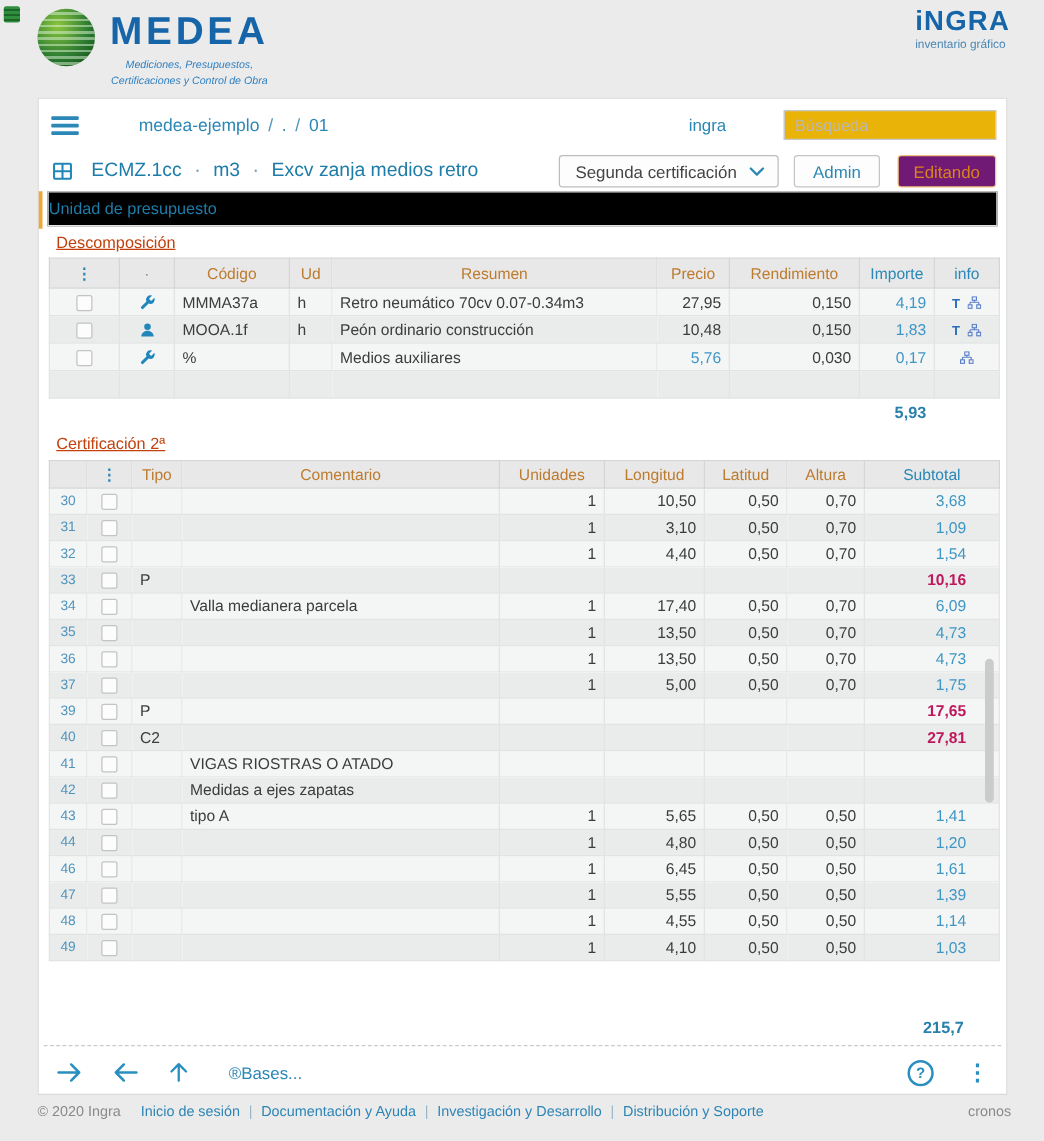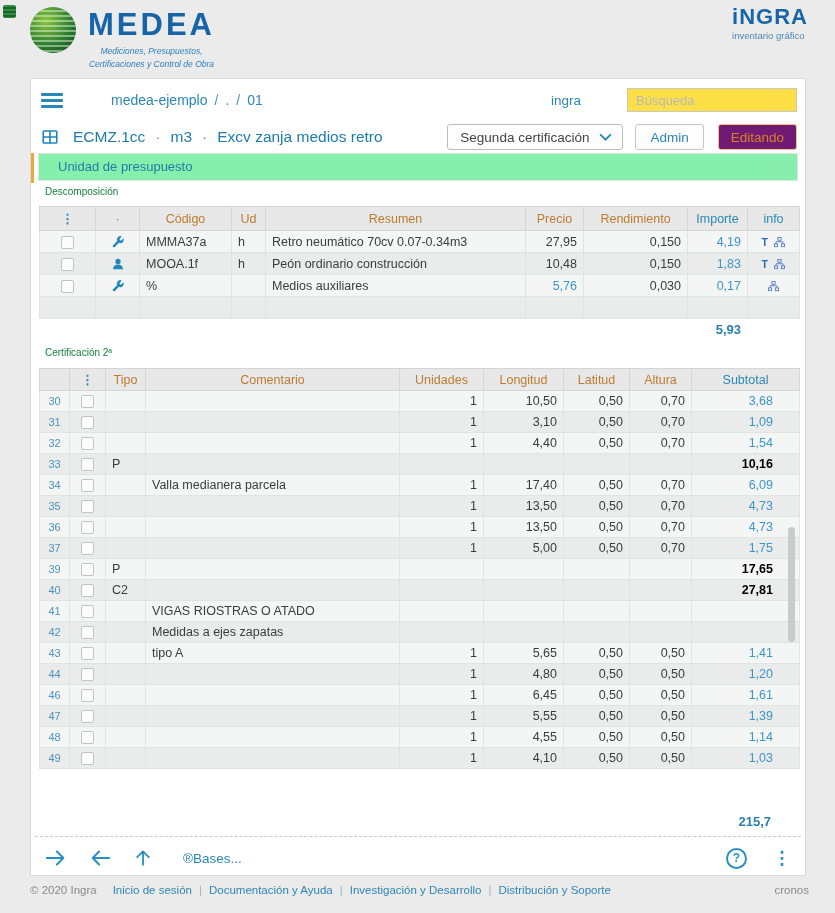--- a/index.html
+++ b/index.html
@@ -28,42 +28,42 @@
   .card{position:absolute;left:30px;top:78px;width:776px;height:798px;background:#fff;
         border:1px solid #d9d9d9;box-sizing:border-box;}
 
   .nav-row{position:absolute;left:10px;right:8px;top:8px;height:26px;display:flex;align-items:center;gap:34px;}
   .hamburger{display:inline-flex;flex-direction:column;gap:3px;margin-right:14px;cursor:pointer;}
   .hamburger i{display:block;width:22px;height:3px;background:#2b87b5;border-radius:1px;}
   .crumb{font-size:14px;color:#2b87b5;}
   .crumb a{color:#2b87b5;}
   .crumb .sep{margin:0 7px;color:#4d94ba;}
   .user{font-size:13.5px;color:#2b87b5;margin-right:12px;}
-  .search{width:152px;height:22px;border:1px solid #c9c9c9;background:#fde047;font-size:13px;
+  .search{width:152px;height:22px;border:1px solid #c9c9c9;background:#eab308;font-size:13px;
           padding:0 8px;color:#555;font-family:inherit;box-sizing:content-box;}
   .search::placeholder{color:#b8b8b8;}
   .spacer{flex:1;}
 
   .title-row{position:absolute;left:10px;right:8px;top:44px;height:28px;display:flex;align-items:center;}
   .grid-ic{margin-right:14px;display:inline-flex;cursor:pointer;}
   .concept{font-size:15.5px;color:#1e7ca9;white-space:nowrap;}
   .concept .cdot{margin:0 10px;color:#5d94b2;}
   .select{display:inline-flex;align-items:center;gap:10px;height:26px;padding:0 10px 0 12px;
           border:1px solid #bdbdbd;border-radius:3px;background:#fdfdfd;font-size:13.5px;color:#444;
           font-family:inherit;cursor:pointer;margin-right:12px;}
   .btn-admin{height:26px;padding:0 14px;border:1px solid #c5c5c5;border-radius:3px;background:#fdfdfd;
           font-size:13.5px;color:#2b87b5;font-family:inherit;cursor:pointer;margin-right:14px;}
   .btn-edit{height:26px;padding:0 12px;border:1px solid #f2c27c;border-radius:3px;background:#701a75;
           font-size:13.5px;color:#d9831f;font-family:inherit;cursor:pointer;}
 
   .accent{position:absolute;left:0;top:74px;width:3px;height:30px;background:#efa63a;}
   .bar-unidad{position:absolute;left:7px;right:7px;top:74px;height:28px;box-sizing:border-box;
-          border:1px solid #e3e3e3;background:#86efac;color:#1e7ca9;font-size:13px;line-height:26px;
-          padding-left:19px;cursor:pointer;}
-  .sec-label{position:absolute;left:14px;font-size:10px;color:#15803d;cursor:pointer;}
+          border:1px solid #e3e3e3;background:#000000;color:#1e7ca9;font-size:13px;line-height:26px;
+          padding-left:0;cursor:pointer;}
+  .sec-label{position:absolute;left:14px;font-size:13px;color:#c2410c;cursor:pointer;text-decoration:underline;}
   .lbl-descomp{top:107px;}
   .lbl-cert{top:268px;}
 
   .tbl{position:absolute;left:8px;width:760px;border-collapse:collapse;table-layout:fixed;
        font-size:12.5px;color:#3c3c3c;}
   .tbl-d{top:127px;}
   .tbl-c{top:289px;}
   .tbl th{background:#e8e8e8;border:1px solid #d5d5d5;font-weight:normal;color:#bd7b2f;
           font-size:12.5px;padding:0 4px;overflow:hidden;white-space:nowrap;}
   .tbl-d th{height:23px;}
@@ -72,21 +72,21 @@
   .tbl th.th-bluehdr{color:#2b87b5;}
   .tbl th.th-dot{color:#7a8a94;}
   .tbl td{border:1px solid #e2e3e3;padding:0 6px;overflow:hidden;white-space:nowrap;}
   .tbl-d td{height:21px;}
   .tbl-c td{height:20px;}
   .tbl tbody tr:nth-child(odd) td{background:#f4f5f5;}
   .tbl tbody tr:nth-child(even) td{background:#eaebeb;}
   .c-num{text-align:right;}
   .val-blue{color:#3e96c5;}
   .c-sub{color:#3e96c5;padding-right:26px !important;}
-  .bold-row .c-sub{font-weight:bold;color:#000000;}
+  .bold-row .c-sub{font-weight:bold;color:#be185d;}
   .c-rn{color:#4f94bc;font-size:11px;text-align:center;padding:0 2px !important;}
   .c-sel{text-align:center;}
   .checkbox{display:inline-block;width:11px;height:11px;border:1px solid #c3c3c3;background:#fcfcfc;
             border-radius:2px;vertical-align:middle;cursor:pointer;}
   .c-ic{text-align:center;}
   .c-ic svg,.c-info svg{vertical-align:middle;}
   .c-info{text-align:center;padding:0 3px !important;}
   .info-T{color:#2b6cb8;font-weight:bold;font-size:10.5px;margin-right:3px;cursor:pointer;}
   .tree-ic{cursor:pointer;}
 

